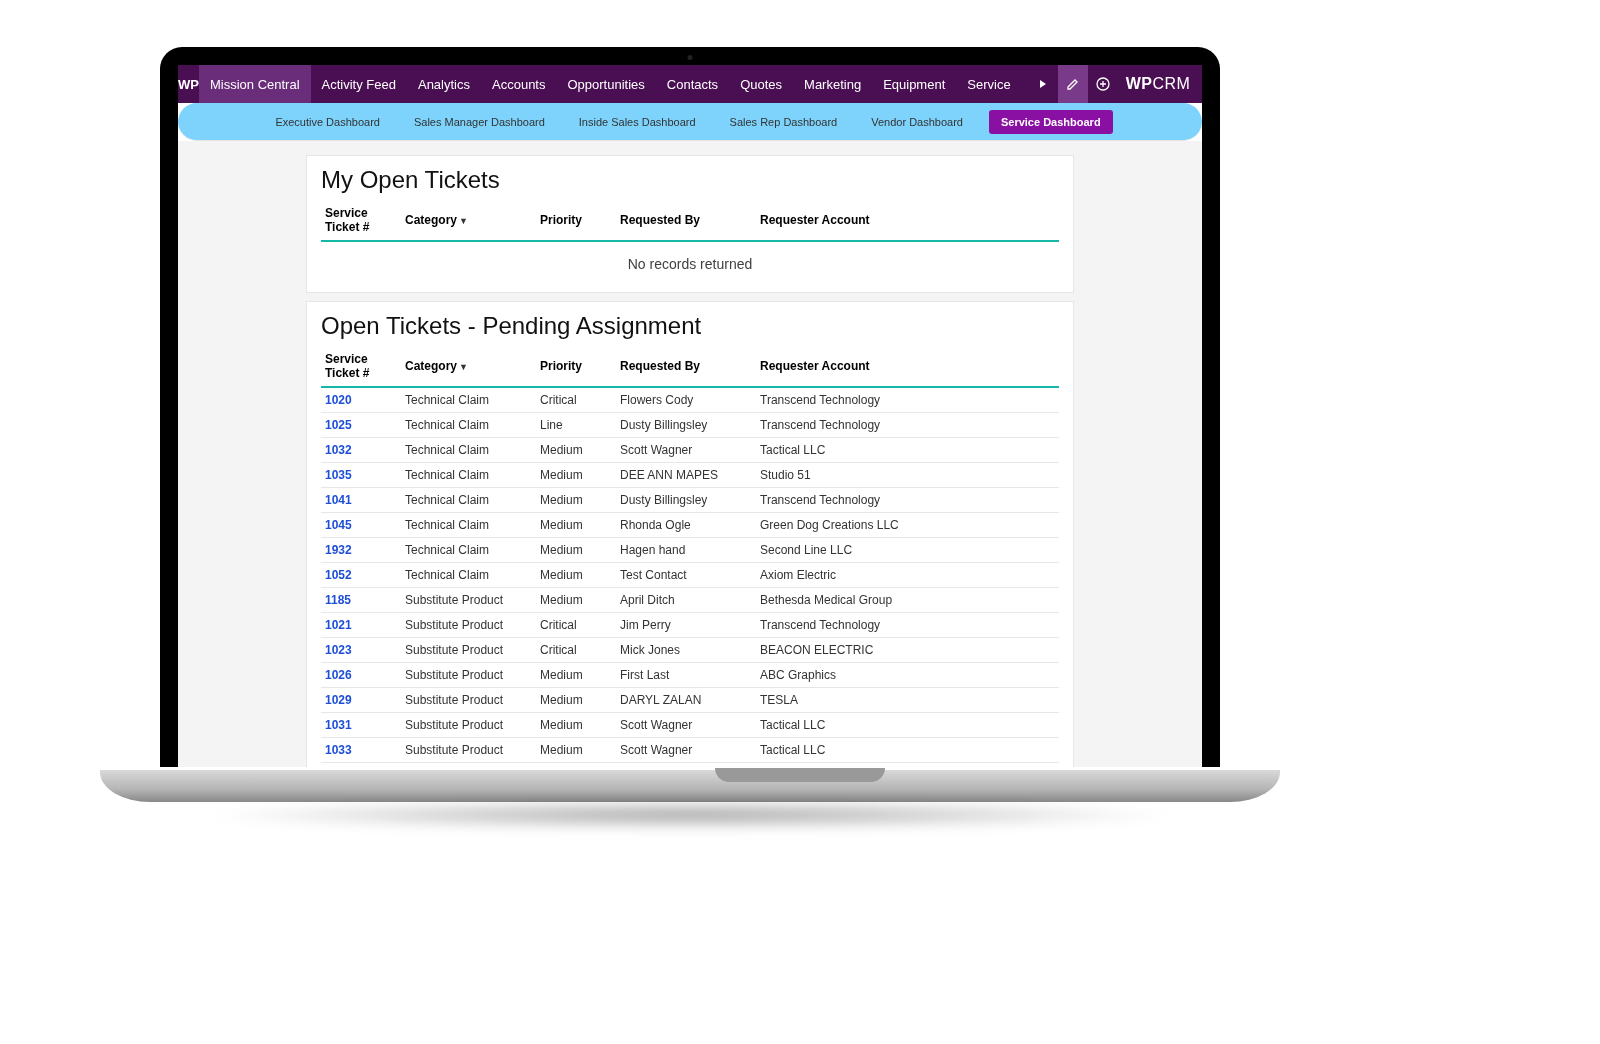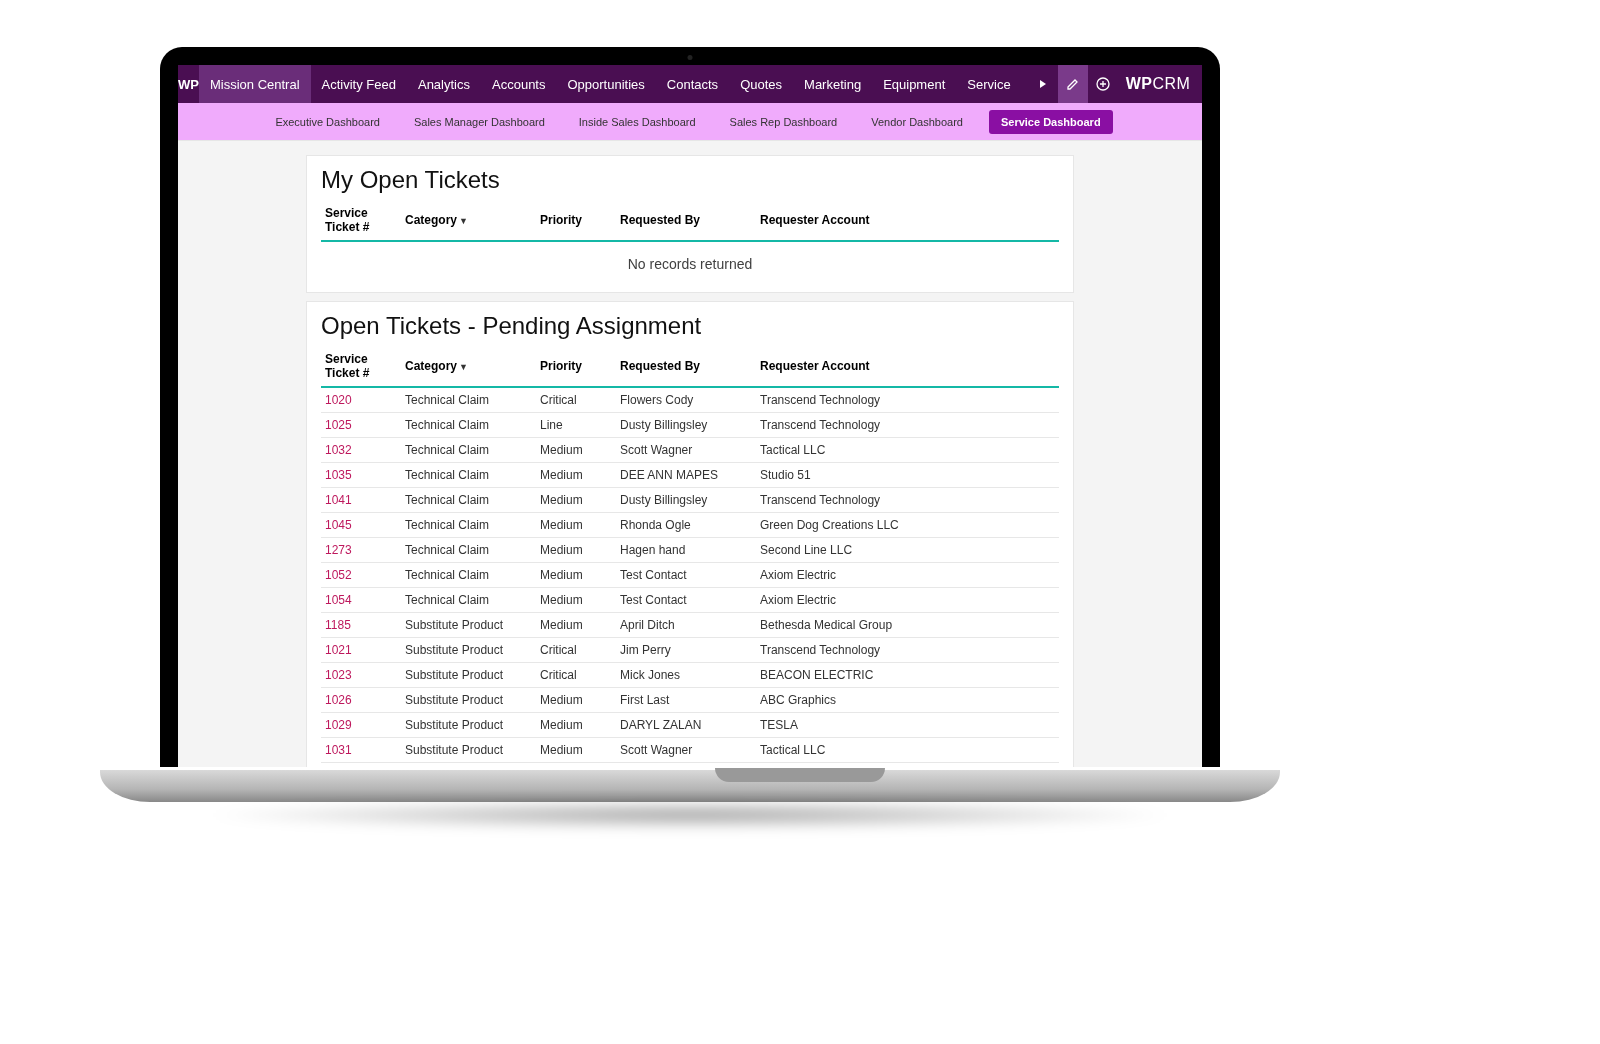--- a/index.html
+++ b/index.html
@@ -126,24 +126,25 @@
   }
   .brand-text b { font-weight: 700; }
 
   
   .subnav {
     display: flex;
     align-items: center;
     justify-content: center;
     gap: 18px;
     height: 38px;
-    background: #f0abfc;
+    background: #7dd3fc;
     border-bottom: 1px solid #e6e6e6;
     font-size: 11px;
     color: #333;
+    border-radius: 19px;
   }
   .subnav-item {
     cursor: pointer;
     padding: 5px 8px;
     border-radius: 3px;
   }
   .subnav-item.active {
     background: #8a0fa3;
     color: #fff;
     font-weight: 600;
@@ -187,21 +188,21 @@
   th .sort-arrow {
     font-size: 9px;
     margin-left: 2px;
     color: #333;
   }
   td {
     padding: 5px 4px;
     border-bottom: 1px solid #e7e7e7;
     color: #333;
   }
-  td.link { color: #be185d; cursor: pointer; }
+  td.link { color: #1d4ed8; cursor: pointer; font-weight: bold; }
   .empty {
     text-align: center;
     padding: 14px 0;
     color: #404040;
     font-size: 14px;
     border: none;
   }
 
   .col-ticket { width: 80px; }
   .col-category { width: 135px; }
@@ -344,35 +345,28 @@
                 <td>Transcend Technology</td>
               </tr>
               <tr>
                 <td class="link">1045</td>
                 <td>Technical Claim</td>
                 <td>Medium</td>
                 <td>Rhonda Ogle</td>
                 <td>Green Dog Creations LLC</td>
               </tr>
               <tr>
-                <td class="link">1273</td>
+                <td class="link">1932</td>
                 <td>Technical Claim</td>
                 <td>Medium</td>
                 <td>Hagen hand</td>
                 <td>Second Line LLC</td>
               </tr>
               <tr>
                 <td class="link">1052</td>
-                <td>Technical Claim</td>
-                <td>Medium</td>
-                <td>Test Contact</td>
-                <td>Axiom Electric</td>
-              </tr>
-              <tr>
-                <td class="link">1054</td>
                 <td>Technical Claim</td>
                 <td>Medium</td>
                 <td>Test Contact</td>
                 <td>Axiom Electric</td>
               </tr>
               <tr>
                 <td class="link">1185</td>
                 <td>Substitute Product</td>
                 <td>Medium</td>
                 <td>April Ditch</td>

